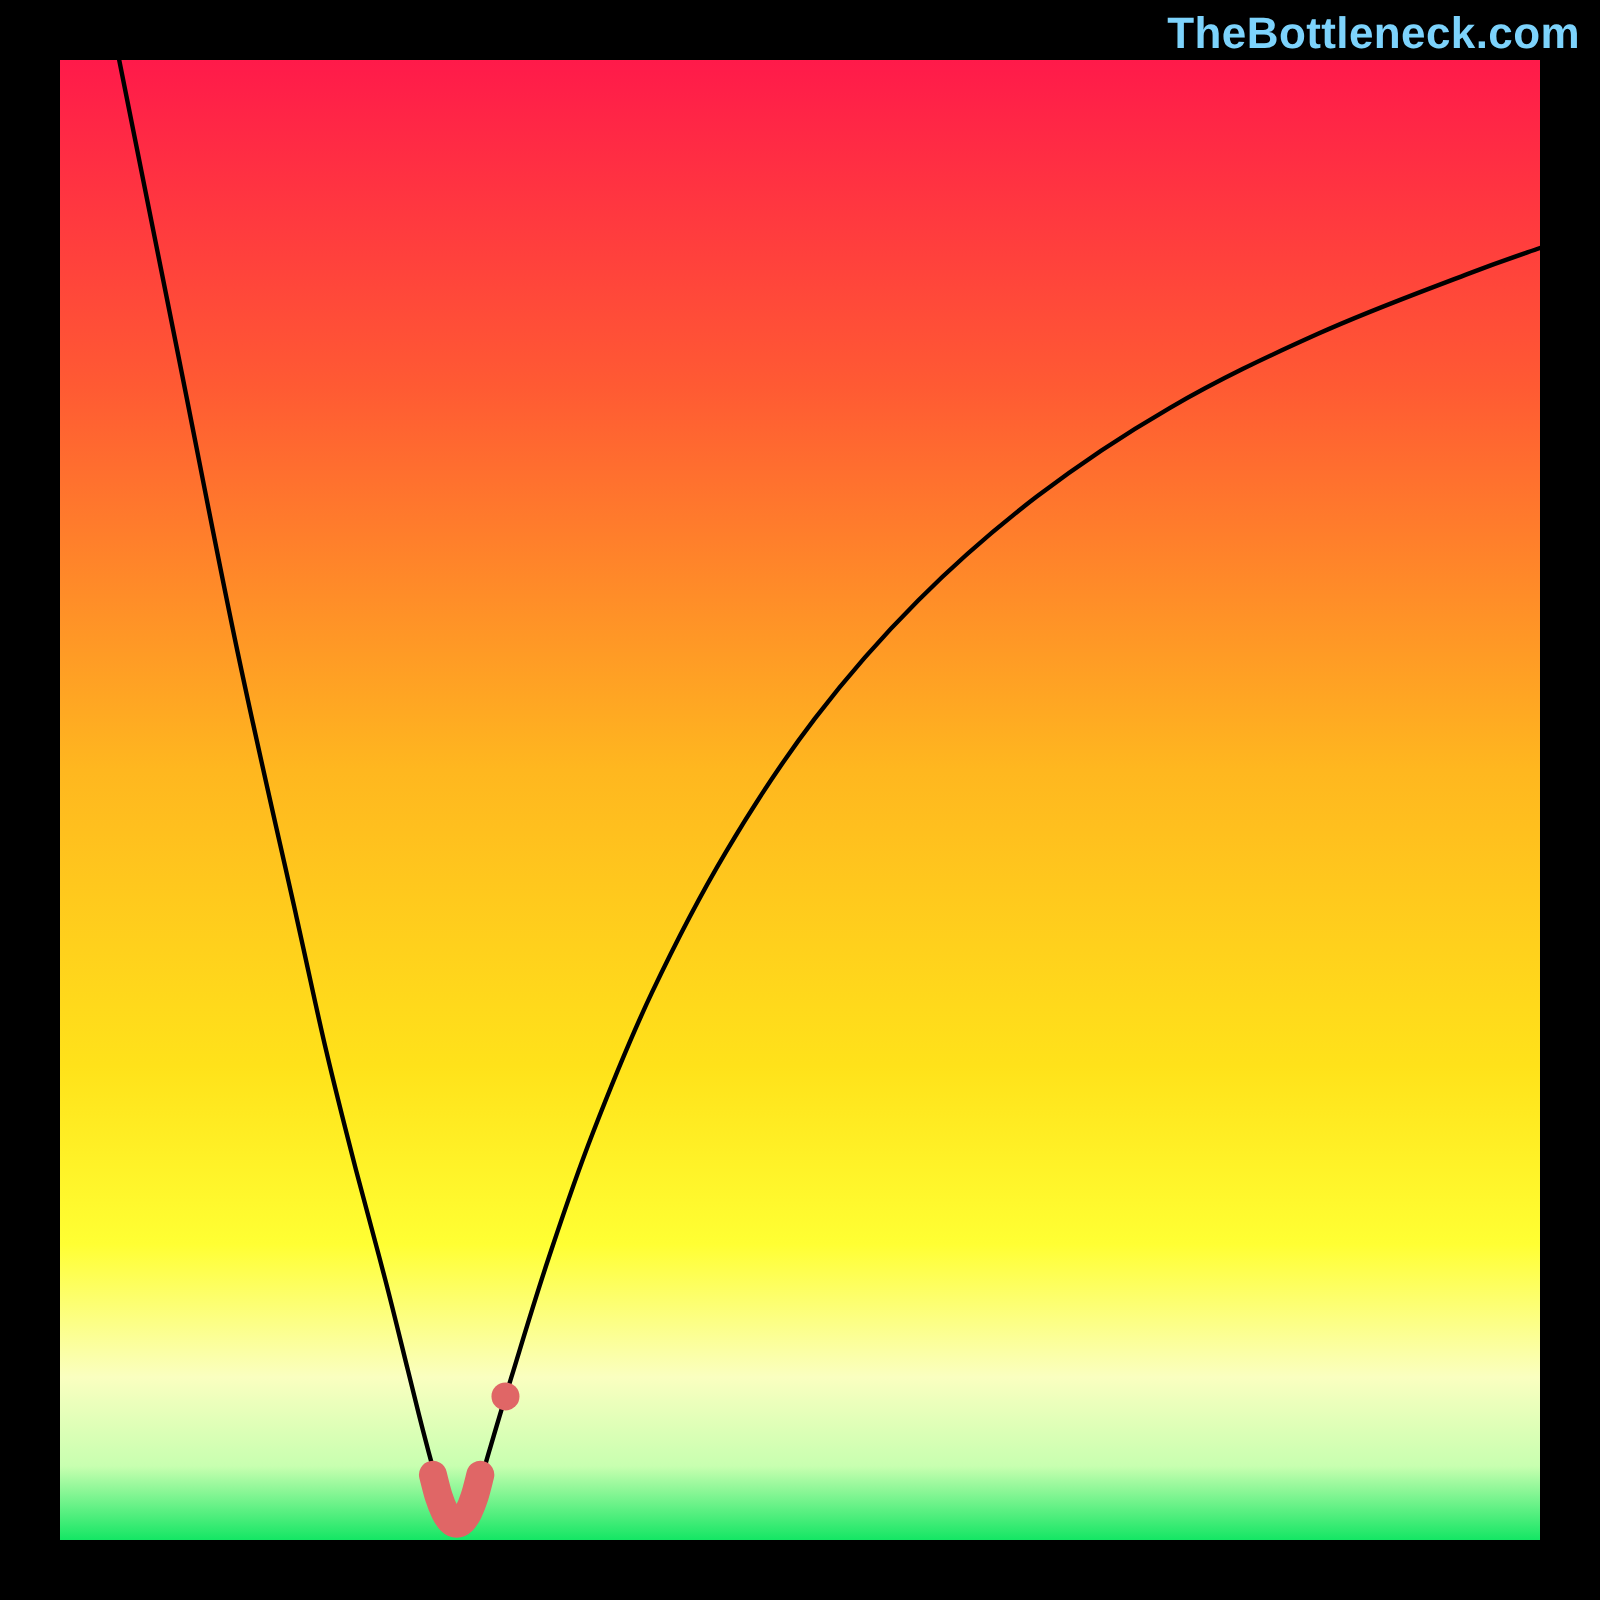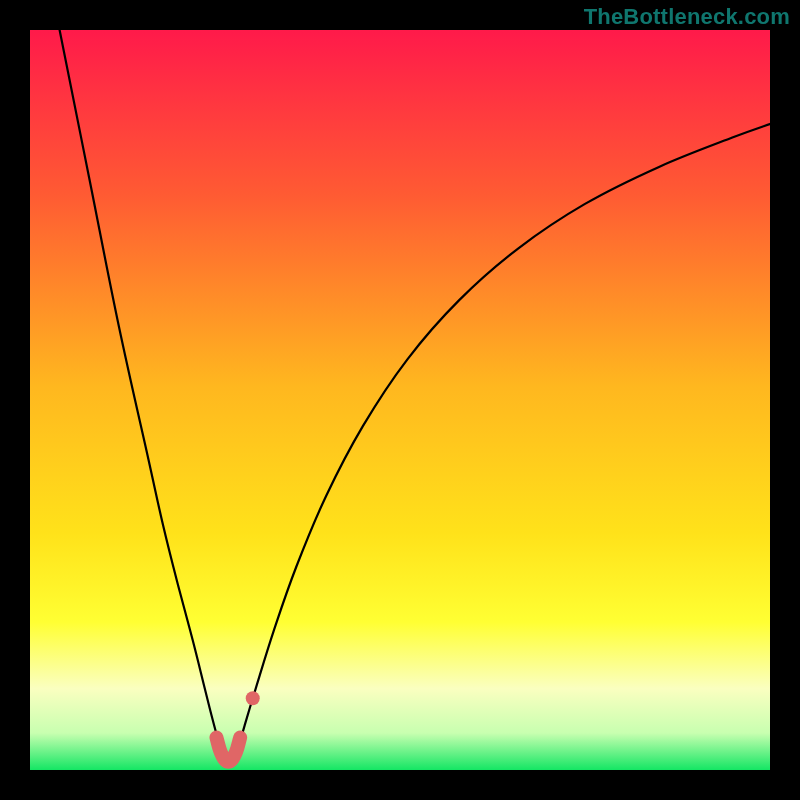--- a/index.html
+++ b/index.html
@@ -29,21 +29,21 @@
     display: block;
     width: 740px;
     height: 740px;
   }
   .watermark {
     position: absolute;
     top: 4px;
     right: 10px;
     font-size: 22px;
     font-weight: 600;
-    color: #0f766e;
+    color: #7dd3fc;
     letter-spacing: 0.2px;
     user-select: none;
   }
 </style>
 </head>
 <body>
 
 <div class="frame">
   <div class="plot">
     <svg viewBox="0 0 740 740">

